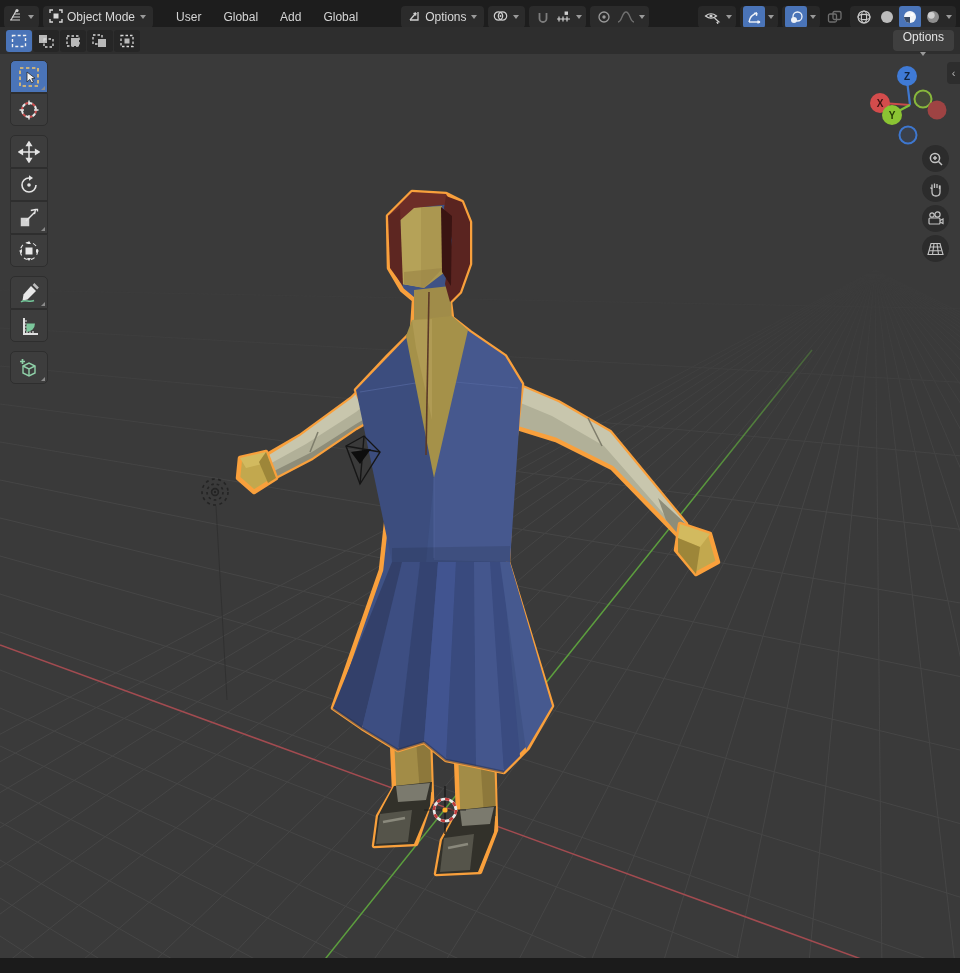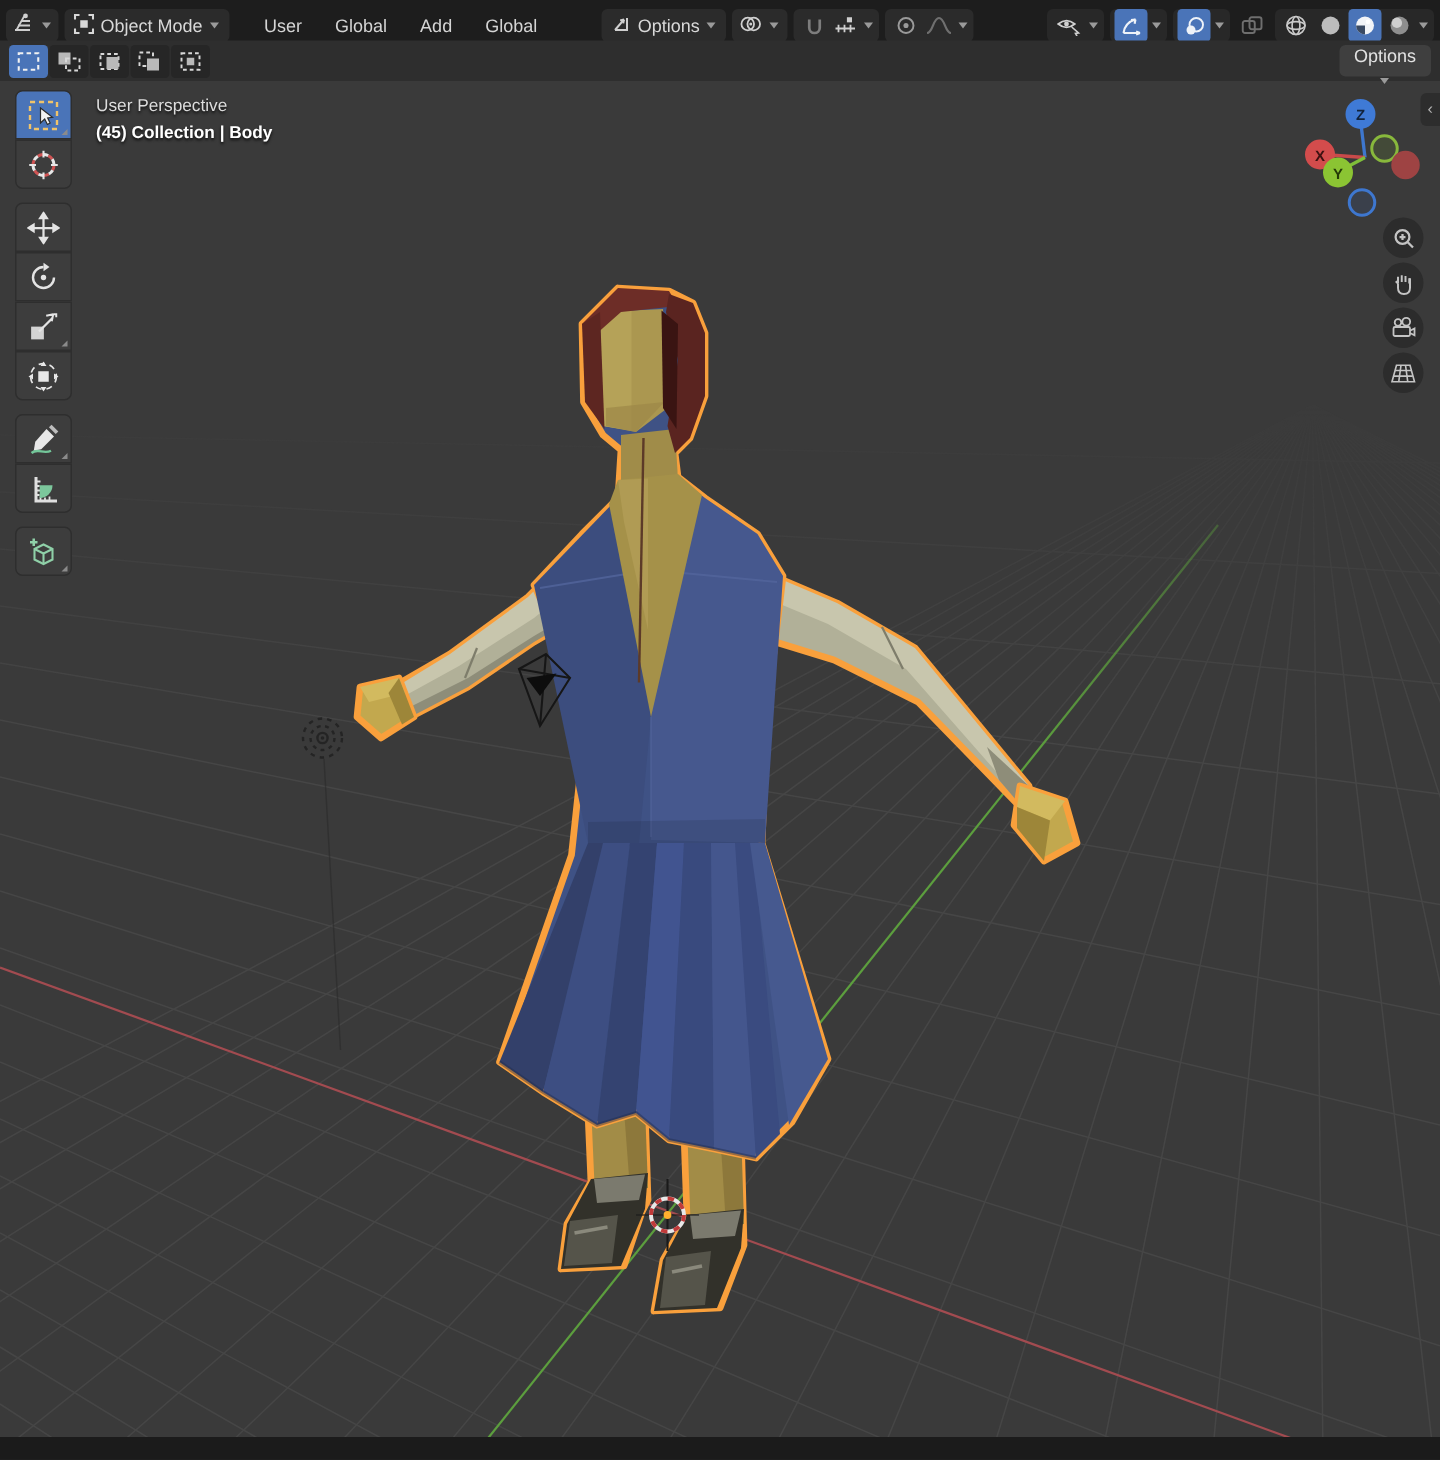--- a/index.html
+++ b/index.html
@@ -463,24 +463,20 @@
 
       <g>
         <line x1="445" y1="786" x2="445" y2="834" stroke="#1a1a1a" stroke-width="1.4"></line>
         <line x1="424" y1="810" x2="466" y2="810" stroke="#1a1a1a" stroke-width="1.4" opacity=".55"></line>
         <circle cx="445" cy="810" r="11" fill="none" stroke="#e8e8e8" stroke-width="2.6"></circle>
         <circle cx="445" cy="810" r="11" fill="none" stroke="#c13a3a" stroke-width="2.6" stroke-dasharray="4.3 4.3"></circle>
         <circle cx="445" cy="810" r="2.6" fill="#ffb02e"></circle>
       </g>
     </svg>
 
-    <div id="overlaytext">
-      <div class="l1">User Perspective</div>
-      <div class="l2">(45) Collection | Body</div>
-    </div>
 
     <div id="collapsetab">‹</div>
 
     <div id="gizmo">
       <svg width="90" height="92" viewBox="0 0 90 92">
         <g stroke-width="2.2" fill="none">
           <line x1="48" y1="47" x2="45" y2="22" stroke="#3e77cf"></line>
           <line x1="48" y1="47" x2="20" y2="45" stroke="#c94a4a"></line>
           <line x1="48" y1="47" x2="31" y2="56" stroke="#7fbe3a"></line>
         </g>

